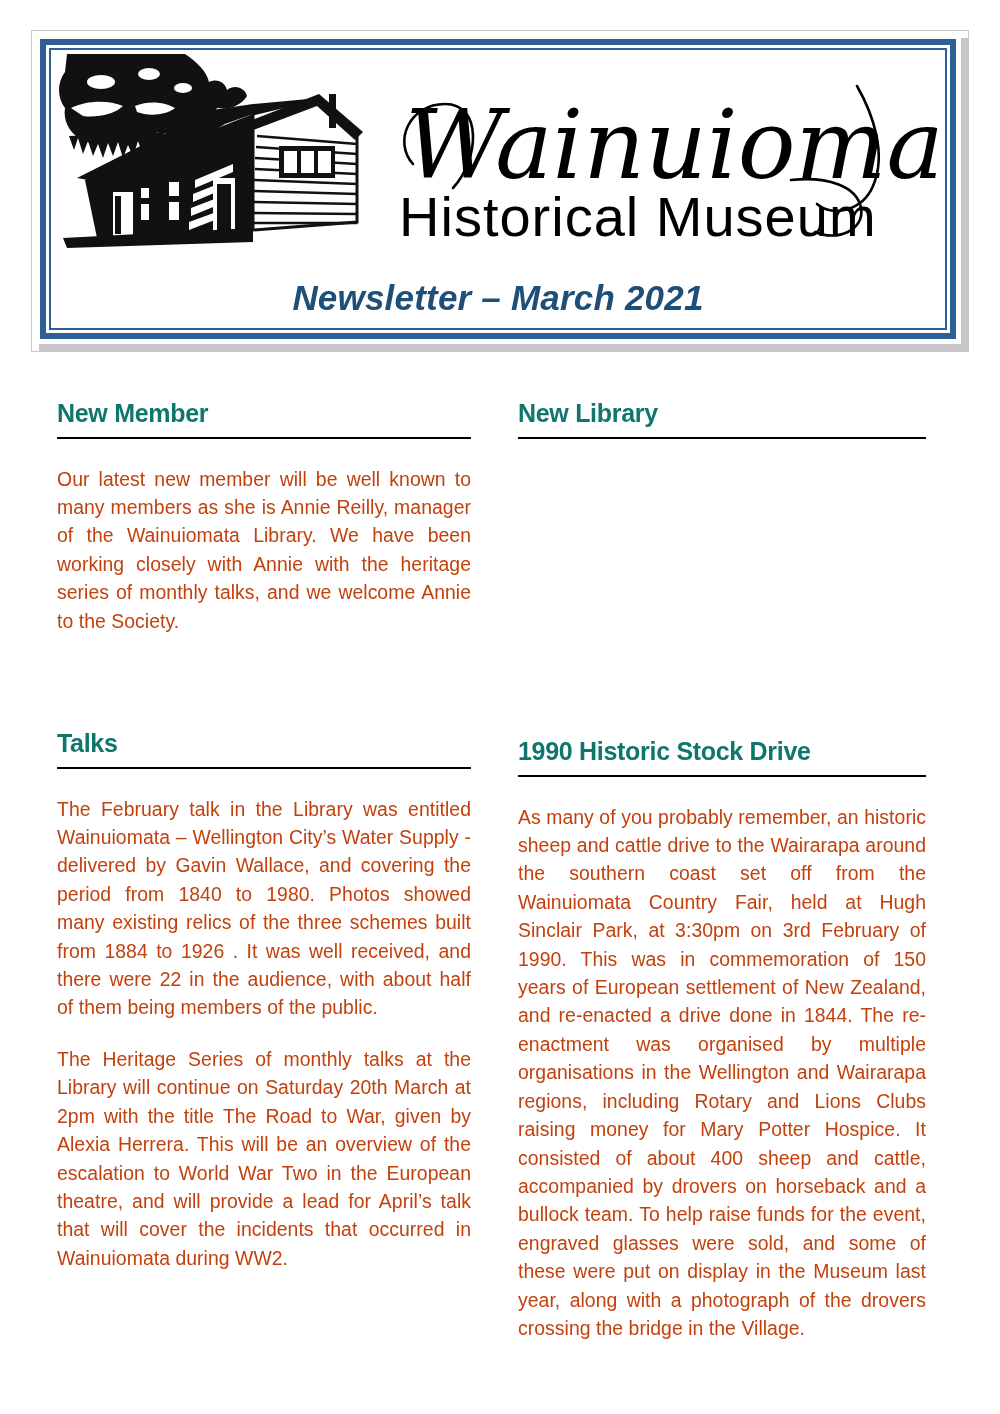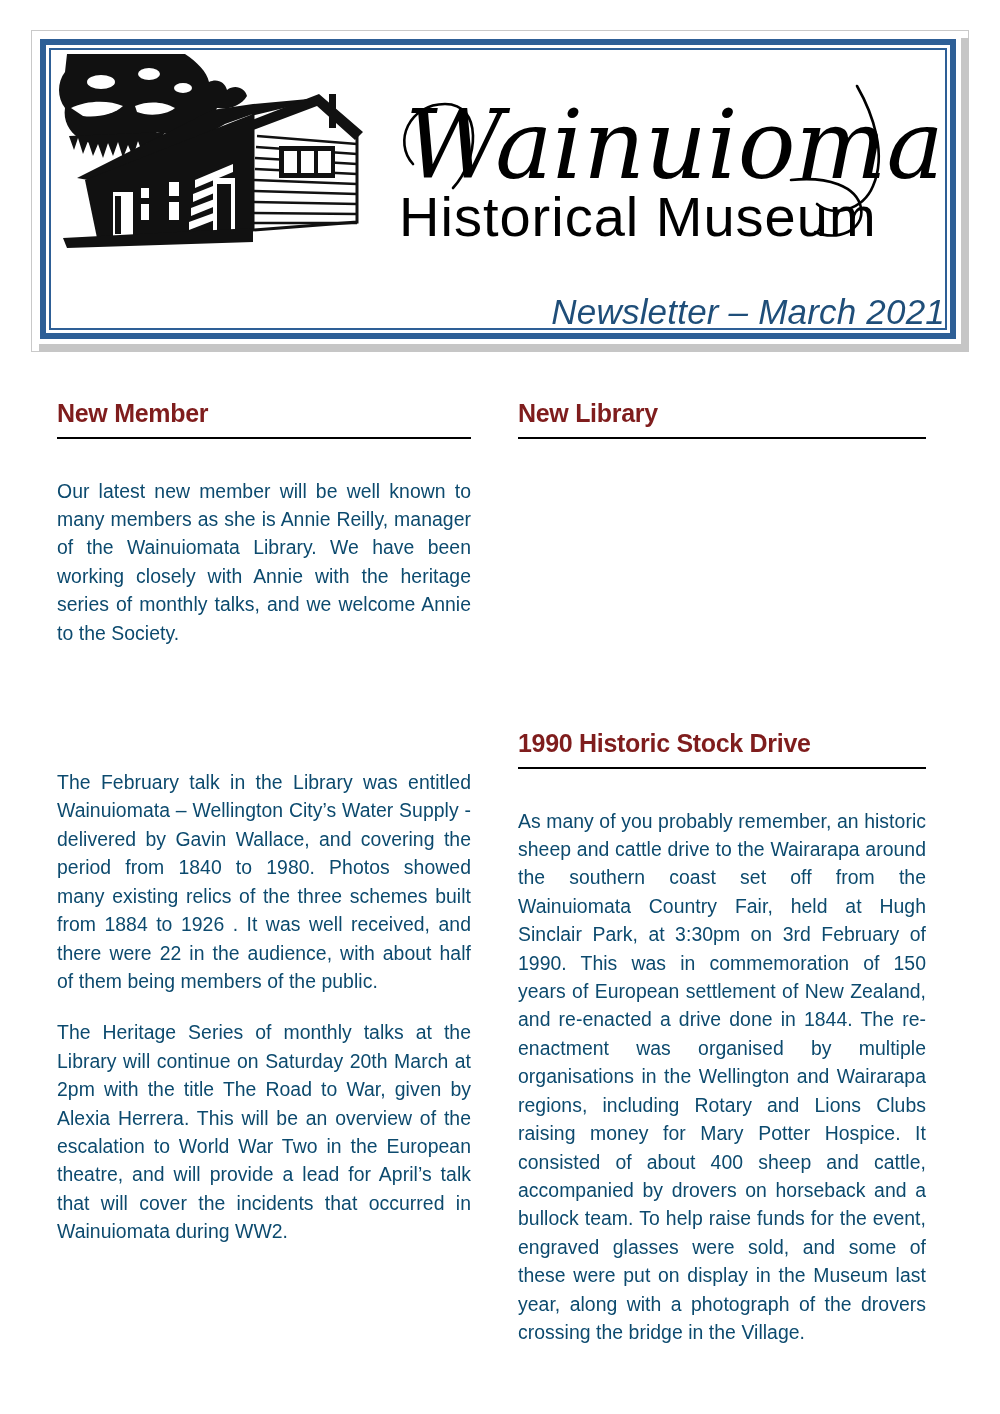--- a/index.html
+++ b/index.html
@@ -117,28 +117,27 @@
     letter-spacing: 1px;
     fill: #000000;
   }
 
   
   .newsletter-title {
     position: absolute;
     left: 0;
     right: 0;
     top: 228px;
-    text-align: right;
+    text-align: center;
     font-family: "Liberation Sans", sans-serif;
     font-style: italic;
-    font-weight: normal;
+    font-weight: bold;
     font-size: 35px;
     letter-spacing: 0.2px;
     color: #1F4E79;
-    margin-top: 14px;
   }
 
   
   .content {
     position: absolute;
     left: 0;
     top: 400px;
     width: 1000px;
   }
   .col {
@@ -152,42 +151,42 @@
 
   .section-heading {
     font-family: "Liberation Sans", sans-serif;
     font-weight: bold;
     font-size: 25px;
     letter-spacing: -0.3px;
     line-height: 1.1;
     margin: 0;
     padding: 0 0 9px 0;
     border-bottom: 2.5px solid #000000;
-    color: #7f1d1d;
+    color: #0f766e;
   }
 
   .section-body {
     margin: 0;
     padding-top: 26px;
   }
 
   .para {
     font-family: "Liberation Sans", sans-serif;
     font-size: 19.4px;
     line-height: 1.465;
     text-align: justify;
-    margin: 12px 0 23px 0;
-    color: #0c4a6e;
+    margin: 0 0 23px 0;
+    color: #c2410c;
     letter-spacing: 0.05px;
   }
   .para:last-child { margin-bottom: 0; }
 
   
   .row2-left  { position: absolute; left: 57px;  top: 330px; width: 414px; }
-  .row2-right { position: absolute; left: 518px; top: 330px; width: 408px; }
+  .row2-right { position: absolute; left: 518px; top: 338px; width: 408px; }
 </style>
 </head>
 <body>
 
 <div class="masthead">
   <div class="frame-outer"></div>
   <div class="frame-shadow">
     <div class="frame-shadow-inner"></div>
   </div>
   <div class="frame-blue">
@@ -291,20 +290,21 @@
     <div class="section">
       <h2 class="section-heading">New Member</h2>
       <div class="section-body">
         <p class="para">Our latest new member will be well known to many members as she is Annie Reilly, manager of the Wainuiomata Library. We have been working closely with Annie with the heritage series of monthly talks, and we welcome Annie to the Society.</p>
       </div>
     </div>
   </div>
 
   <div class="row2-left">
     <div class="section">
+      <h2 class="section-heading">Talks</h2>
       <div class="section-body">
         <p class="para">The February talk in the Library was entitled Wainuiomata – Wellington City’s Water Supply - delivered by Gavin Wallace, and covering the period from 1840 to 1980. Photos showed many existing relics of the three schemes built from 1884 to 1926 . It was well received, and there were 22 in the audience, with about half of them being members of the public.</p>
         <p class="para">The Heritage Series of monthly talks at the Library will continue on Saturday 20th March at 2pm with the title The Road to War, given by Alexia Herrera. This will be an overview of the escalation to World War Two in the European theatre, and will provide a lead for April’s talk that will cover the incidents that occurred in Wainuiomata during WW2.</p>
       </div>
     </div>
   </div>
 
   <div class="col col-right">
     <div class="section">
       <h2 class="section-heading">New Library</h2>

